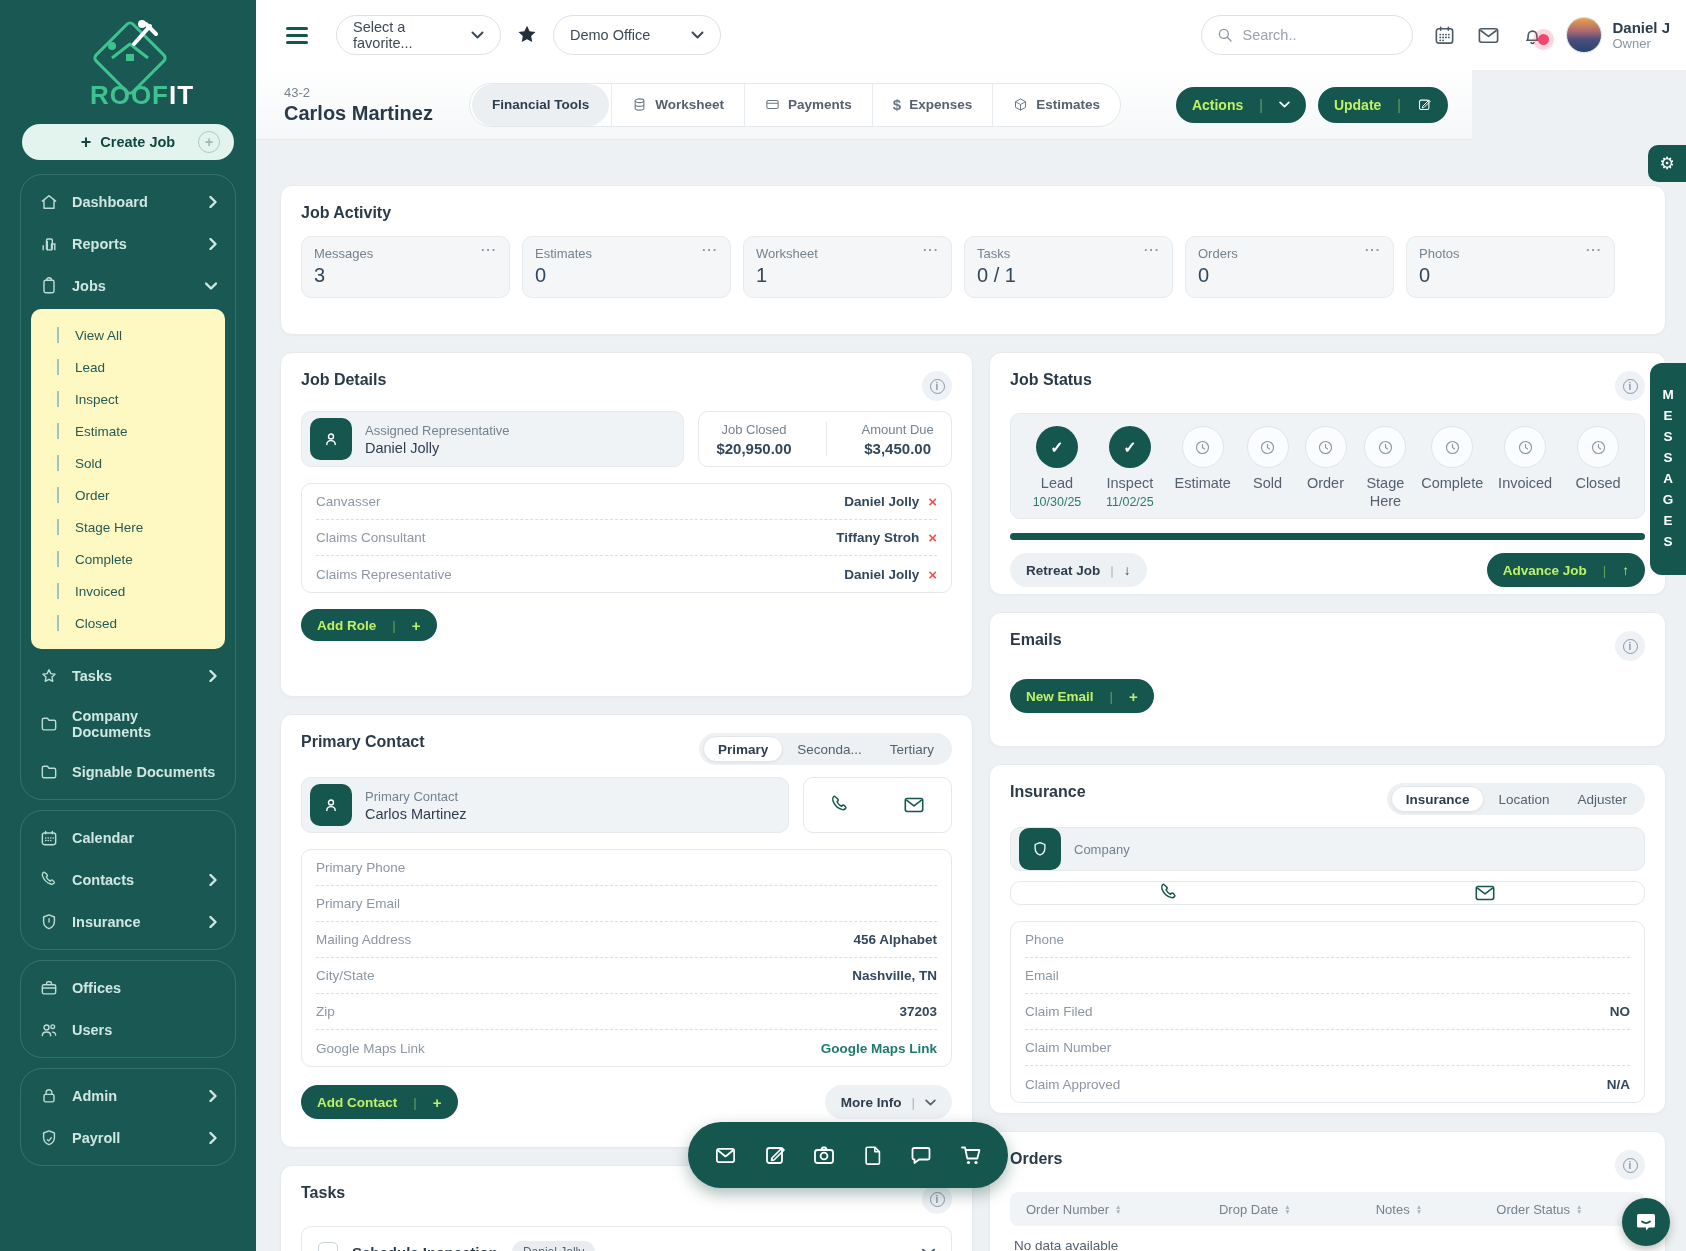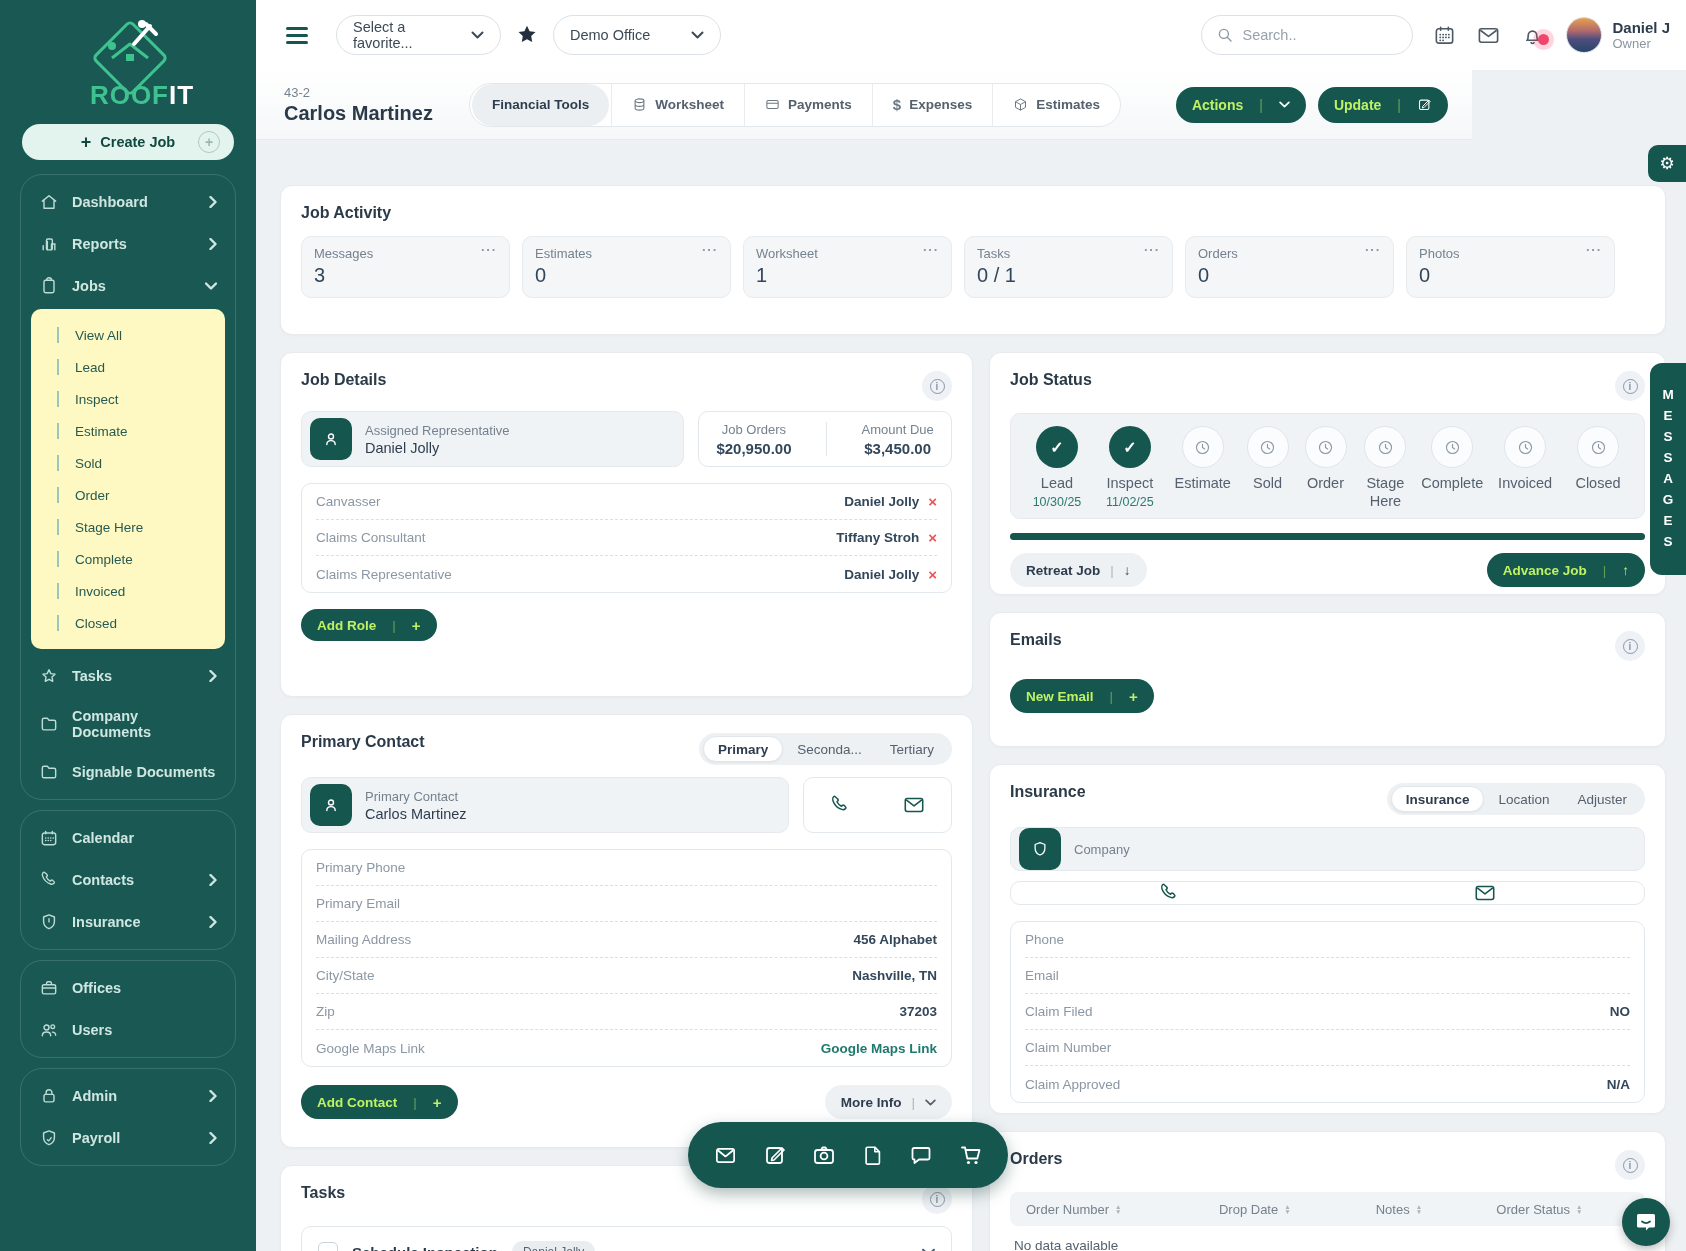--- a/index.html
+++ b/index.html
@@ -508,21 +508,21 @@
               <path d="M7 18.5 c0-3 2.2-4.6 5-4.6 s5 1.6 5 4.6" fill="none" stroke="#fff" stroke-width="1.7" stroke-linecap="round"></path>
             </svg>
         </span>
         <div>
           <div class="gb-label">Assigned Representative</div>
           <div class="gb-name">Daniel Jolly</div>
         </div>
       </div>
       <div class="white-box" style="flex:1;">
         <div style="text-align:center;">
-          <div class="gb-label">Job Orders</div>
+          <div class="gb-label">Job Closed</div>
           <div style="font-size:15px; font-weight:bold; color:#33475b; margin-top:3px;">$20,950.00</div>
         </div>
         <div style="width:1px; height:34px; background:#e3e8ec;"></div>
         <div style="text-align:center;">
           <div class="gb-label">Amount Due</div>
           <div style="font-size:15px; font-weight:bold; color:#33475b; margin-top:3px;">$3,450.00</div>
         </div>
       </div>
     </div>
 

